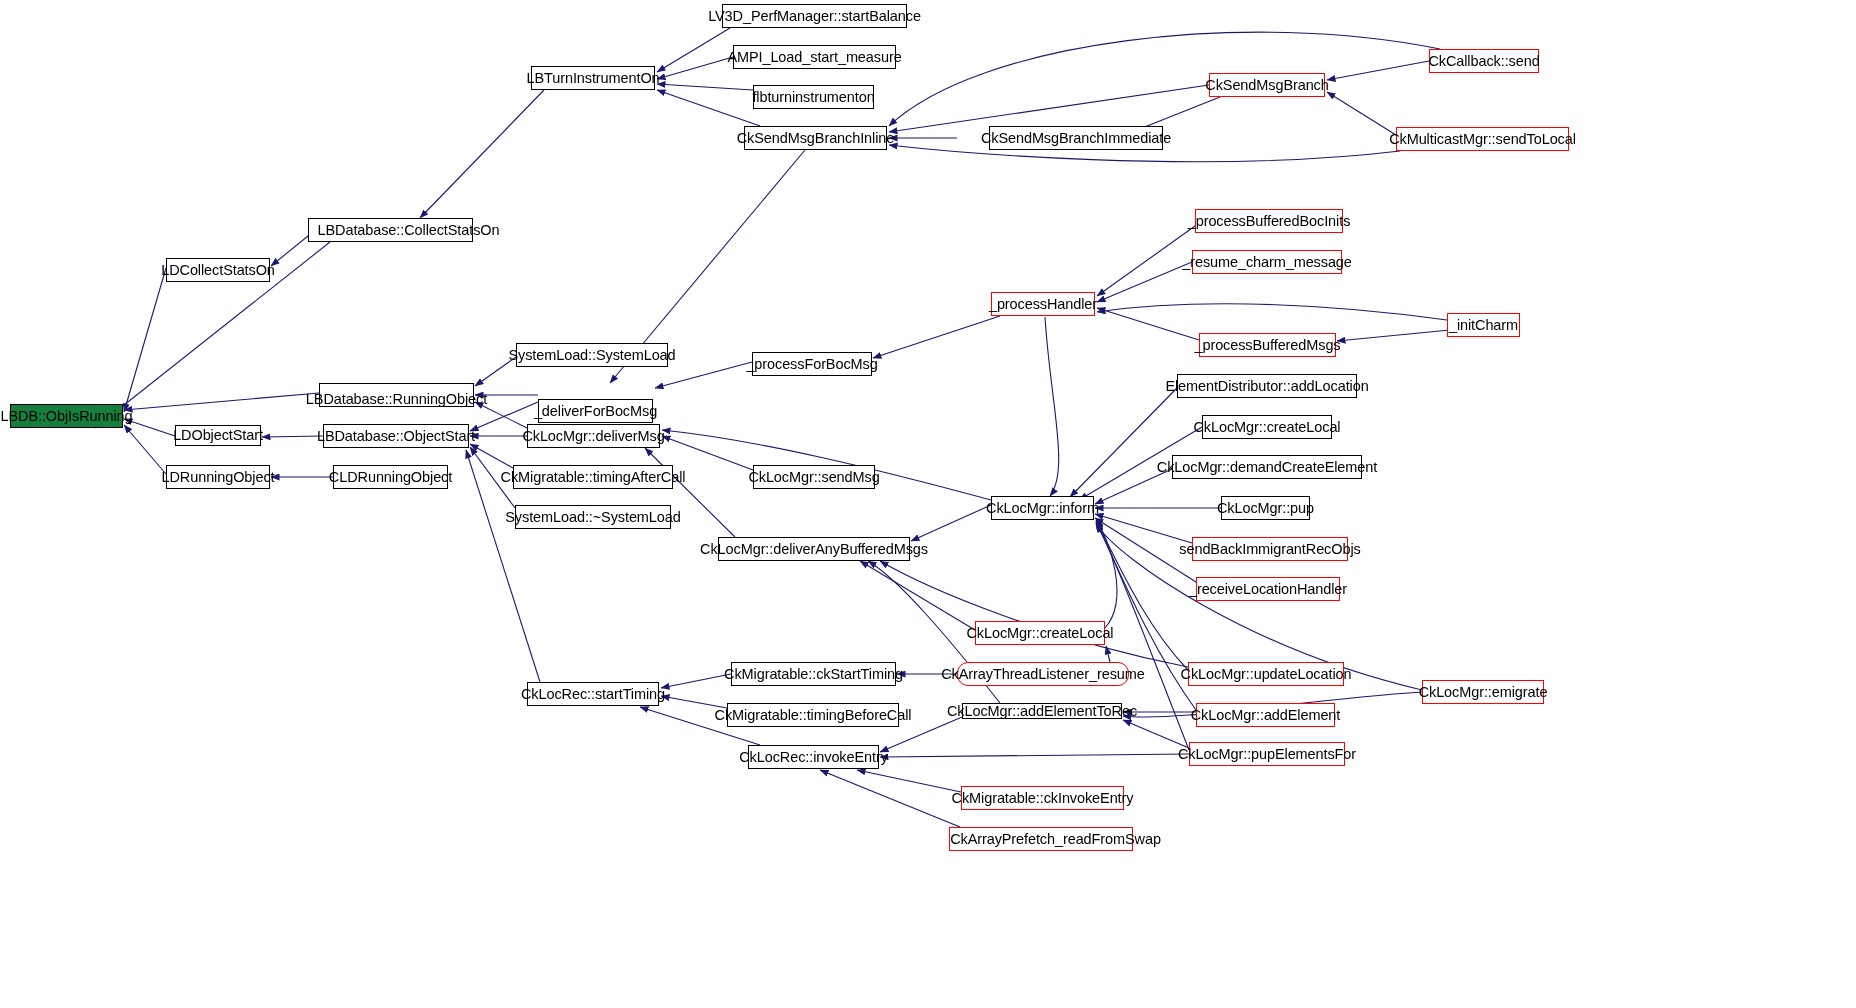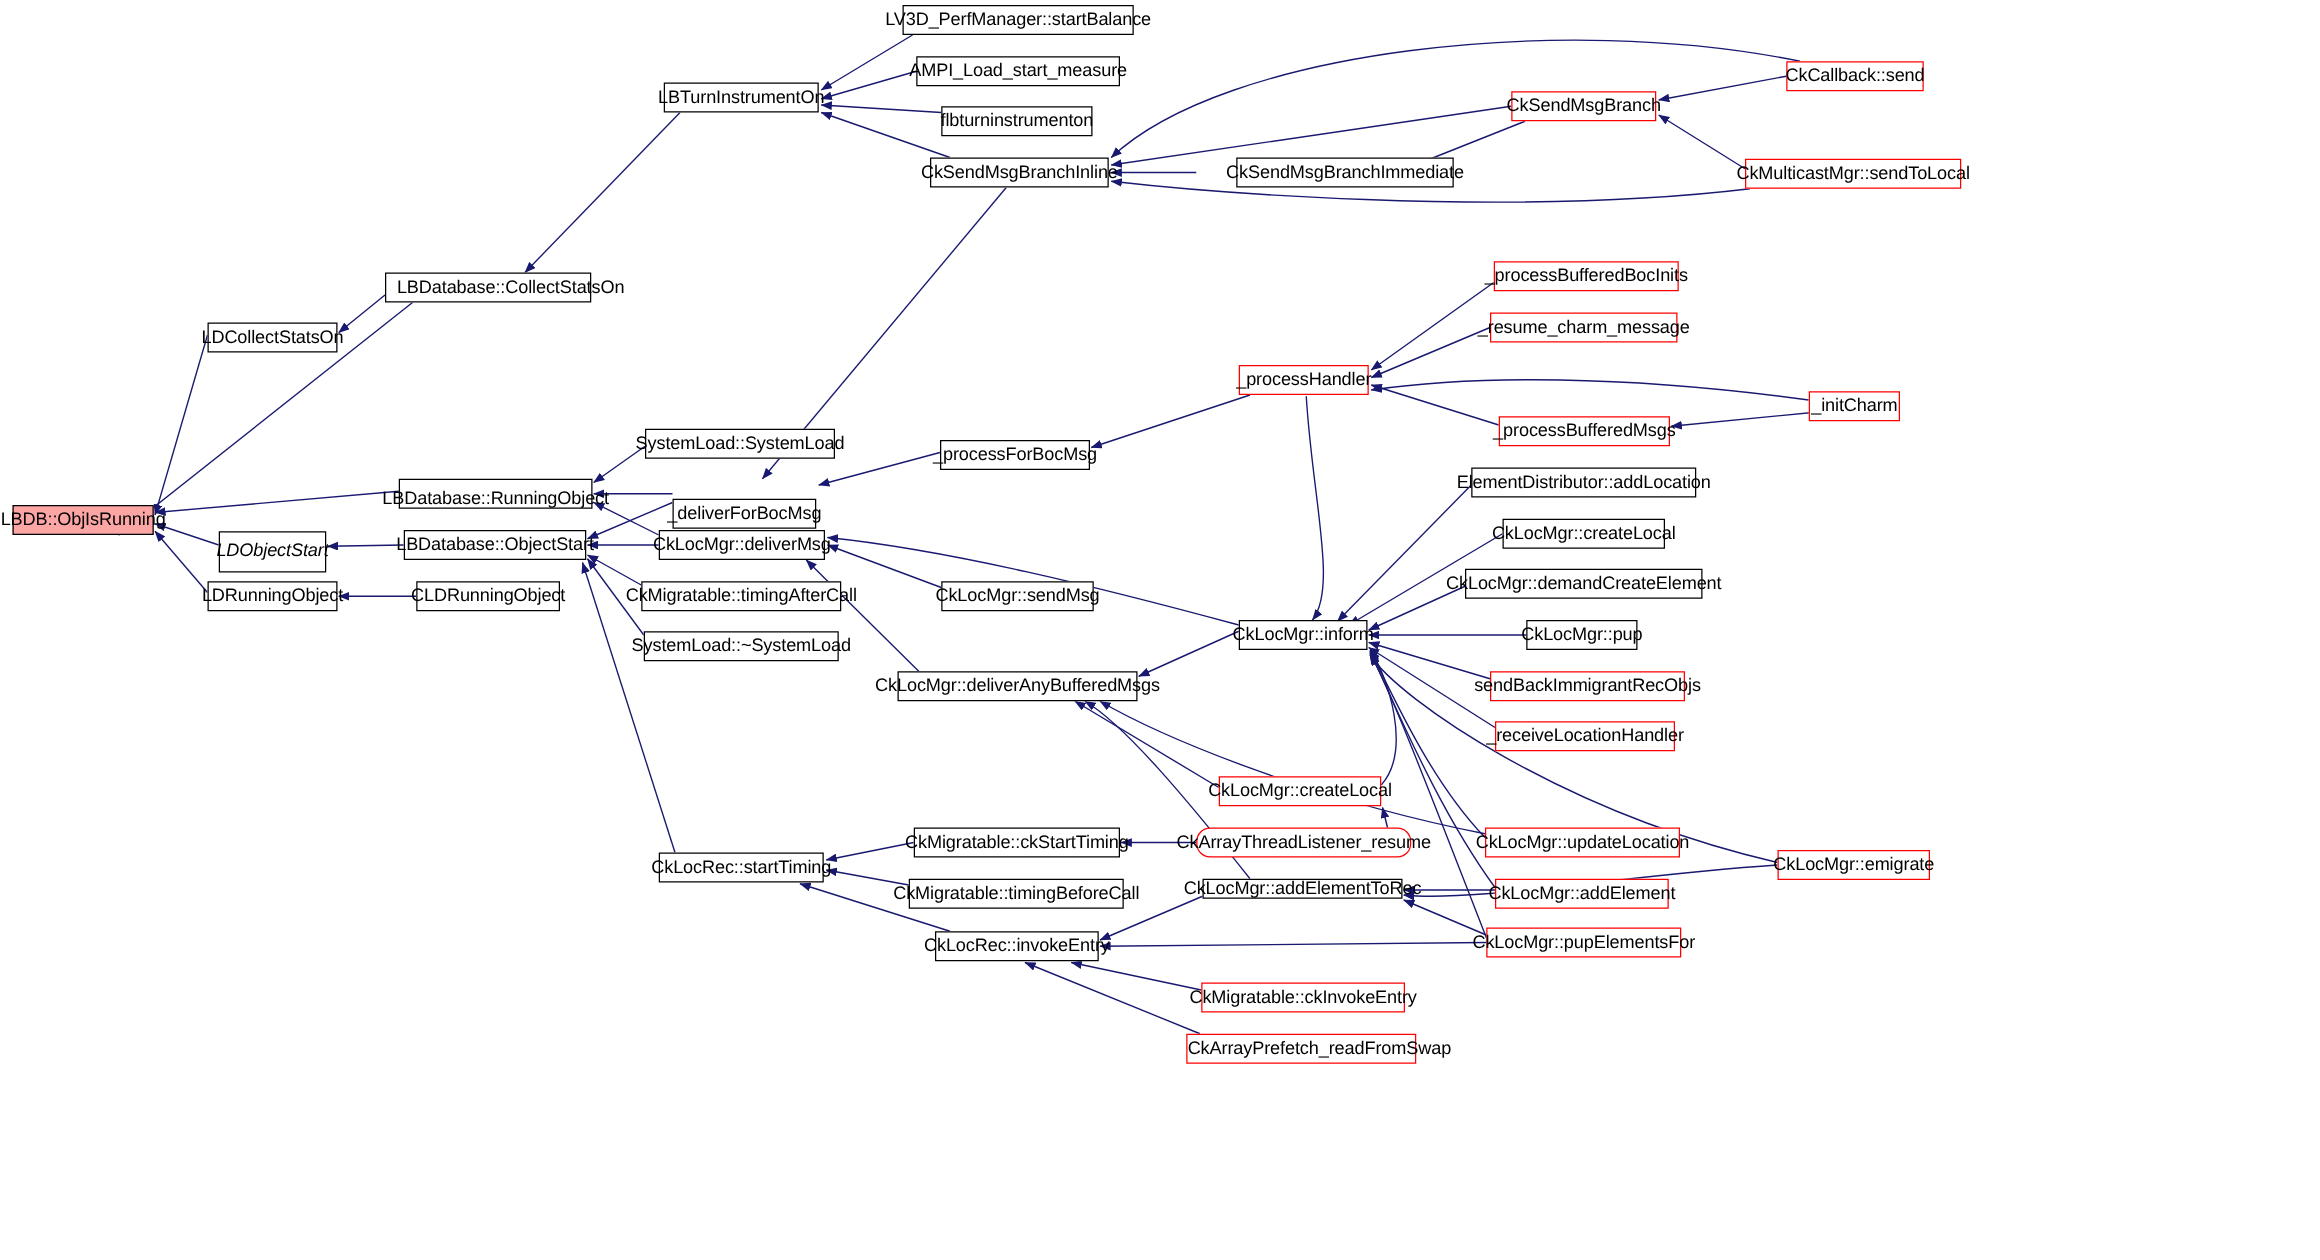--- a/index.html
+++ b/index.html
@@ -37,21 +37,21 @@
     line-height: 1;
     color: #000000;
     white-space: nowrap;
     letter-spacing: -0.1px;
     cursor: pointer;
   }
   .gnode.red {
     border-color: #ff0000;
   }
   .gnode.root {
-    background: #fca5a5;
+    background: #15803d;
     border-color: #000000;
   }
   .gnode-label {
     pointer-events: none;
   }
 </style>
 </head>
 <body>
 
 <div id="graph-canvas">
@@ -130,21 +130,21 @@
         <path d="M961,792 L857,770" fill="none" stroke="#191970" stroke-width="1.1" marker-end="url(#arrowhead)"></path>
         <path d="M960,827 L820,770" fill="none" stroke="#191970" stroke-width="1.1" marker-end="url(#arrowhead)"></path>
       </g>
   </svg>
 <div class="gnode root" style="left: 10px; top: 404px; width: 113px; height: 24px;">
       <span class="gnode-label">LBDB::ObjIsRunning</span>
     </div>
     <div class="gnode" style="left: 166px; top: 258px; width: 104px; height: 24px;">
       <span class="gnode-label">LDCollectStatsOn</span>
     </div>
-    <div class="gnode" style="left: 175px; top: 425px; width: 86px; height: 33px; font-style: italic;">
+    <div class="gnode" style="left: 175px; top: 425px; width: 86px; height: 21px;">
       <span class="gnode-label">LDObjectStart</span>
     </div>
     <div class="gnode" style="left: 166px; top: 465px; width: 104px; height: 24px;">
       <span class="gnode-label">LDRunningObject</span>
     </div>
     <div class="gnode" style="left: 308px; top: 218px; width: 165px; height: 24px; padding-left: 36px;">
       <span class="gnode-label">LBDatabase::CollectStatsOn</span>
     </div>
     <div class="gnode" style="left: 319px; top: 383px; width: 155px; height: 24px; align-items: flex-end;">
       <span class="gnode-label">LBDatabase::RunningObject</span>

